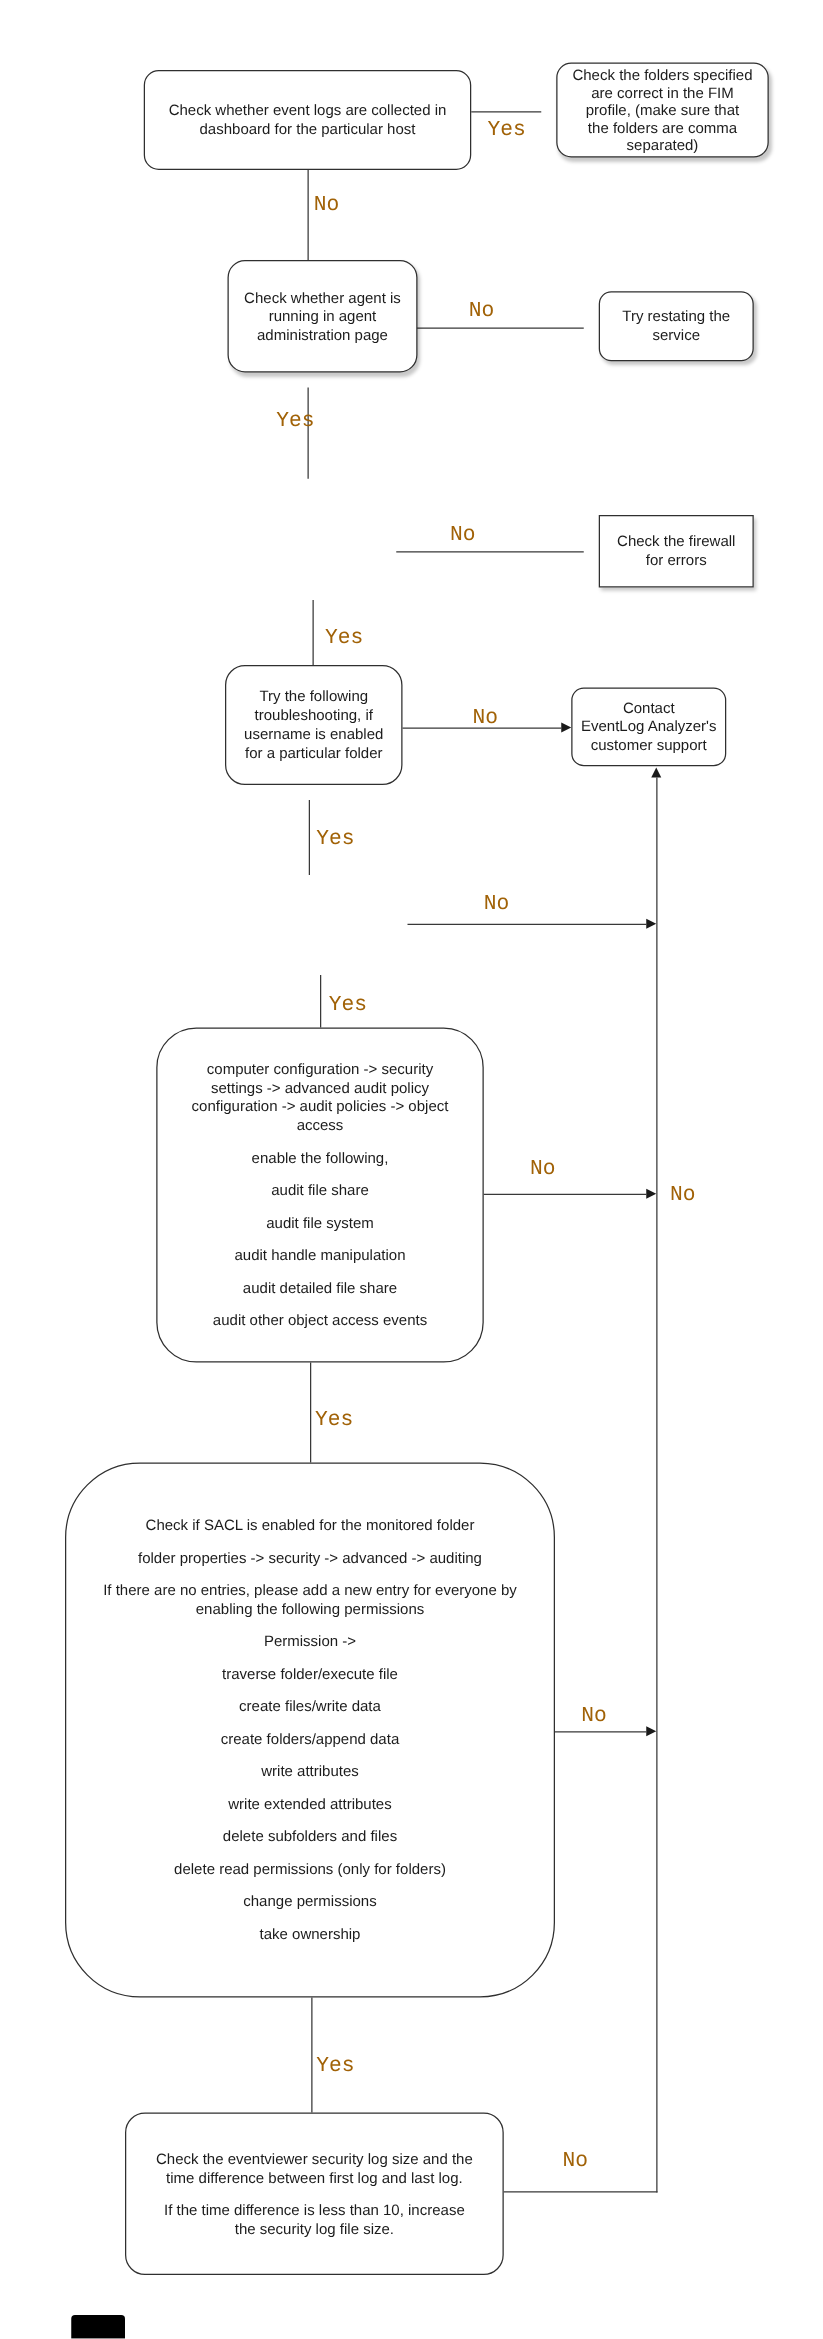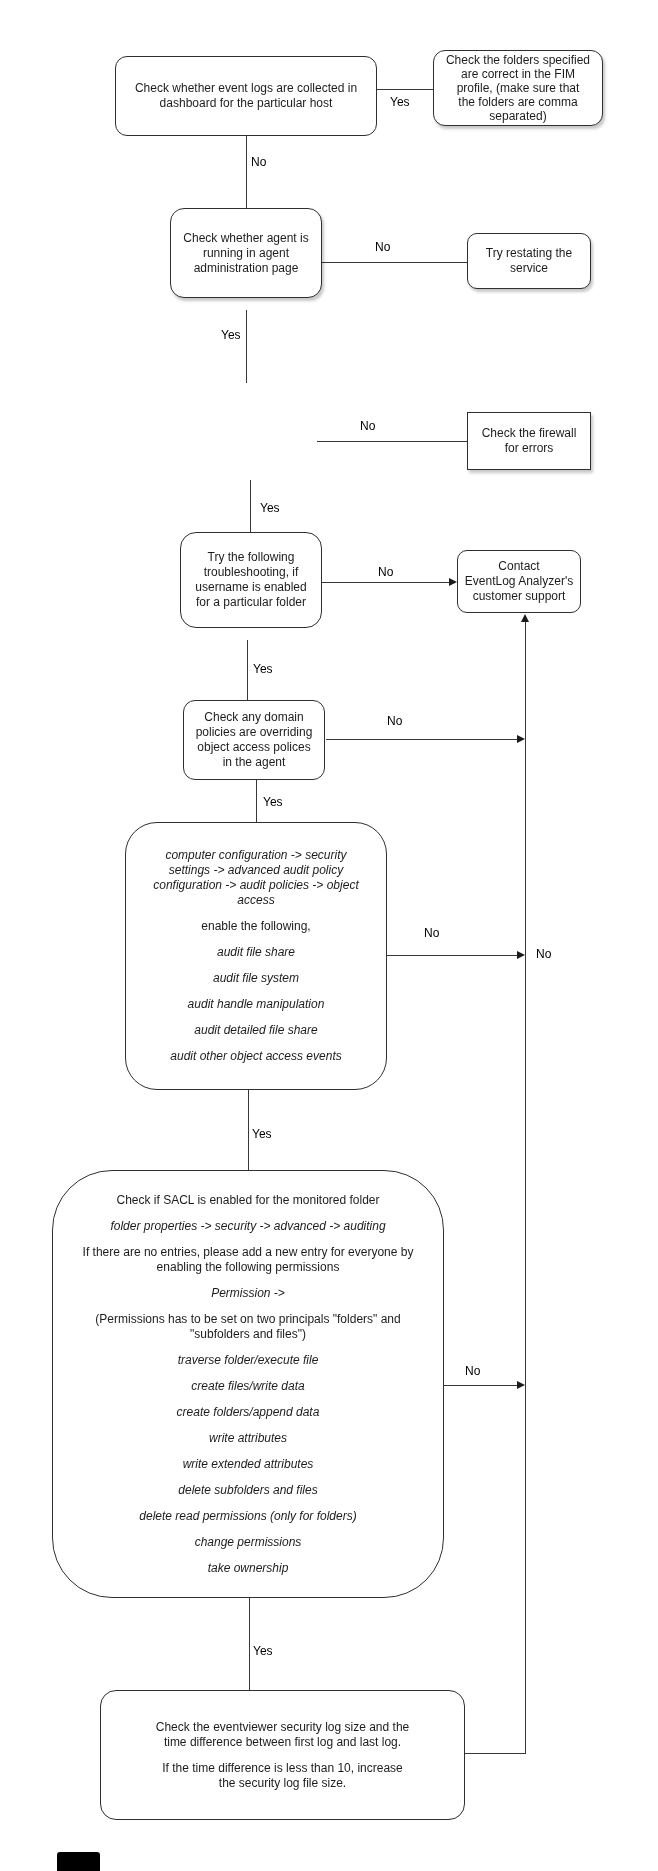--- a/index.html
+++ b/index.html
@@ -8,35 +8,35 @@
     font-family:"Liberation Sans", sans-serif; overflow:hidden;
   }
   .node {
     position:absolute; background:#ffffff; border:1px solid #2f2f2f;
     box-sizing:border-box; display:flex; flex-direction:column;
     justify-content:center; align-items:center; text-align:center;
     font-size:12px; line-height:15px; color:#1c1c1c; white-space:pre-line;
   }
   .node p { margin:0; padding:0 4px; }
   .node.gapped p { margin:5.5px 8px; }
-  .shadow { box-shadow:2px 3px 3px rgba(0,0,0,0.22); }
-  .italic { font-style:italic; }
+  .shadow { box-shadow:2px 3px 3px rgba(0,0,0,0.22);margin-left:12px; }
+  .italic { }
   .h-line { position:absolute; height:1px; background:#383838; }
   .v-line { position:absolute; width:1px; background:#383838; }
   .arrow-right {
     position:absolute; width:0; height:0;
     border-top:4px solid transparent; border-bottom:4px solid transparent;
     border-left:8px solid #1a1a1a;
   }
   .arrow-up {
     position:absolute; width:0; height:0;
     border-left:4px solid transparent; border-right:4px solid transparent;
     border-bottom:8px solid #1a1a1a;
   }
-  .edge-label { position:absolute; font-size:12px; color:#000000; }
+  .edge-label { position:absolute; font-size:17px; color:#a16207;font-family:Liberation Mono, monospace; }
   .black-bar { position:absolute; background:#000000; border-radius:3px 3px 0 0; }
 </style>
 </head>
 <body>
 
 <div class="canvas">
 
   <div class="v-line" style="left:246px;top:130px;height:90px"></div>
   <div class="v-line" style="left:246px;top:310px;height:73px"></div>
   <div class="v-line" style="left:250px;top:480px;height:52px"></div>
@@ -113,60 +113,52 @@
 username is enabled
 for a particular folder</p>
   </div>
 
   <div class="node" style="left:457px;top:550px;width:124px;height:63px;border-radius:10px">
     <p>Contact
 EventLog Analyzer's
 customer support</p>
   </div>
 
-  <div class="node" style="left:183px;top:700px;width:142px;height:80px;border-radius:12px">
-    <p>Check any domain
-policies are overriding
-object access polices
-in the agent</p>
-  </div>
 
   <div class="node gapped" style="left:125px;top:822px;width:262px;height:268px;border-radius:32px">
     <p class="italic">computer configuration -&gt; security
 settings -&gt; advanced audit policy
 configuration -&gt; audit policies -&gt; object
 access</p>
     <p>enable the following,</p>
     <p class="italic">audit file share</p>
     <p class="italic">audit file system</p>
     <p class="italic">audit handle manipulation</p>
     <p class="italic">audit detailed file share</p>
     <p class="italic">audit other object access events</p>
   </div>
 
   <div class="node gapped" style="left:52px;top:1170px;width:392px;height:428px;border-radius:60px">
     <p>Check if SACL is enabled for the monitored folder</p>
     <p class="italic">folder properties -&gt; security -&gt; advanced -&gt; auditing</p>
     <p>If there are no entries, please add a new entry for everyone by
 enabling the following permissions</p>
     <p class="italic">Permission -&gt;</p>
-    <p>(Permissions has to be set on two principals "folders" and
-"subfolders and files")</p>
     <p class="italic">traverse folder/execute file</p>
     <p class="italic">create files/write data</p>
     <p class="italic">create folders/append data</p>
     <p class="italic">write attributes</p>
     <p class="italic">write extended attributes</p>
     <p class="italic">delete subfolders and files</p>
     <p class="italic">delete read permissions (only for folders)</p>
     <p class="italic">change permissions</p>
     <p class="italic">take ownership</p>
   </div>
 
-  <div class="node gapped" style="left:100px;top:1690px;width:365px;height:130px;border-radius:16px">
+  <div class="node gapped" style="left:100px;top:1690px;width:303px;height:130px;border-radius:16px">
     <p>Check the eventviewer security log size and the
 time difference between first log and last log.</p>
     <p>If the time difference is less than 10, increase
 the security log file size.</p>
   </div>
 
   <div class="black-bar" style="left:57px;top:1852px;width:43px;height:19px"></div>
 
 </div>
 

